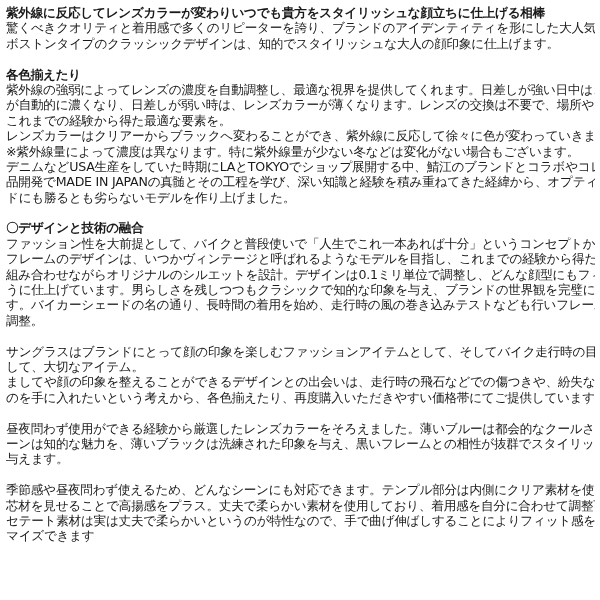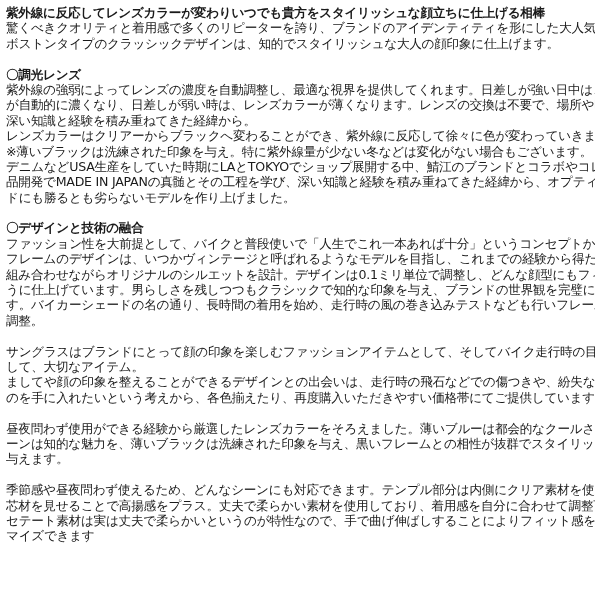--- a/index.html
+++ b/index.html
@@ -28,26 +28,26 @@
 <body>
 
 <div class="page">
 
   <div class="line bold">紫外線に反応してレンズカラーが変わりいつでも貴方をスタイリッシュな顔立ちに仕上げる相棒</div>
   <div class="line">驚くべきクオリティと着用感で多くのリピーターを誇り、ブランドのアイデンティティを形にした大人気モデルROB</div>
   <div class="line">ボストンタイプのクラッシックデザインは、知的でスタイリッシュな大人の顔印象に仕上げます。</div>
   <div class="gap"></div>
 
   <div>
-    <div class="line bold">〇調光レンズ</div>
+    <div class="line bold">各色揃えたり</div>
     <div class="line">紫外線の強弱によってレンズの濃度を自動調整し、最適な視界を提供してくれます。日差しが強い日中は、レンズの色</div>
     <div class="line">が自動的に濃くなり、日差しが弱い時は、レンズカラーが薄くなります。レンズの交換は不要で、場所や時間帯に気に</div>
-    <div class="line">深い知識と経験を積み重ねてきた経緯から。</div>
+    <div class="line">これまでの経験から得た最適な要素を。</div>
     <div class="line">レンズカラーはクリアーからブラックへ変わることができ、紫外線に反応して徐々に色が変わっていきます。</div>
-    <div class="line">※薄いブラックは洗練された印象を与え。特に紫外線量が少ない冬などは変化がない場合もございます。</div>
+    <div class="line">※紫外線量によって濃度は異なります。特に紫外線量が少ない冬などは変化がない場合もございます。</div>
     <div class="line">デニムなどUSA生産をしていた時期にLAとTOKYOでショップ展開する中、鯖江のブランドとコラボやコレクション商</div>
     <div class="line">品開発でMADE IN JAPANの真髄とその工程を学び、深い知識と経験を積み重ねてきた経緯から、オプティカルブラン</div>
     <div class="line">ドにも勝るとも劣らないモデルを作り上げました。</div>
   </div>
   <div class="gap"></div>
 
   <div>
     <div class="line bold">〇デザインと技術の融合</div>
     <div class="line">ファッション性を大前提として、バイクと普段使いで「人生でこれ一本あれば十分」というコンセプトからスタート。</div>
     <div class="line">フレームのデザインは、いつかヴィンテージと呼ばれるようなモデルを目指し、これまでの経験から得た最適な要素を</div>

